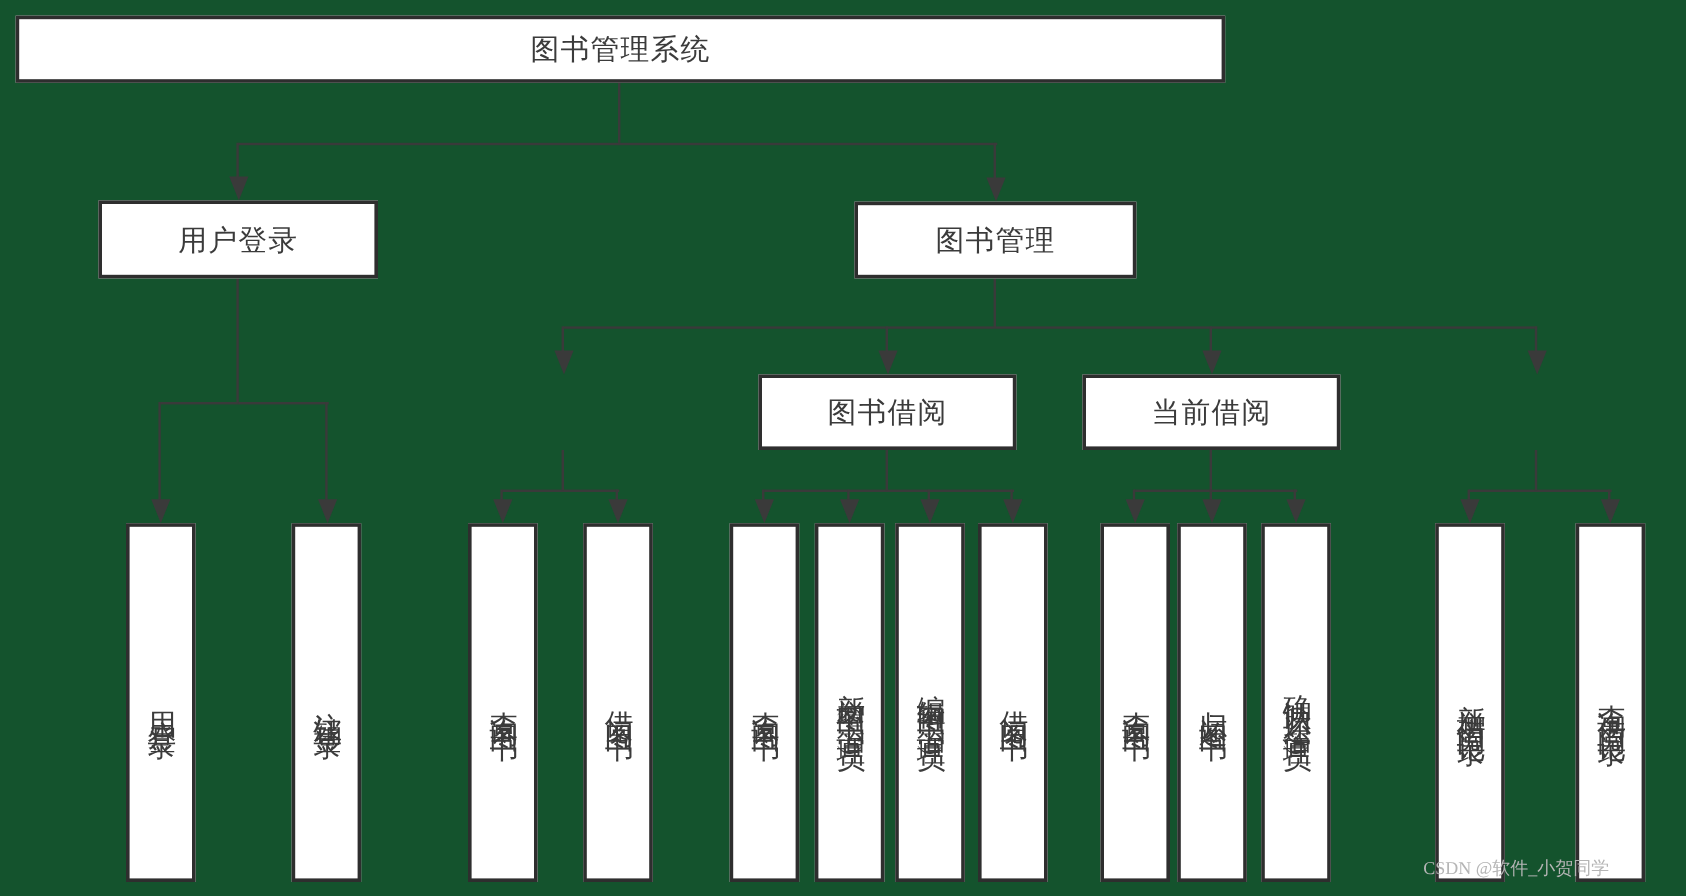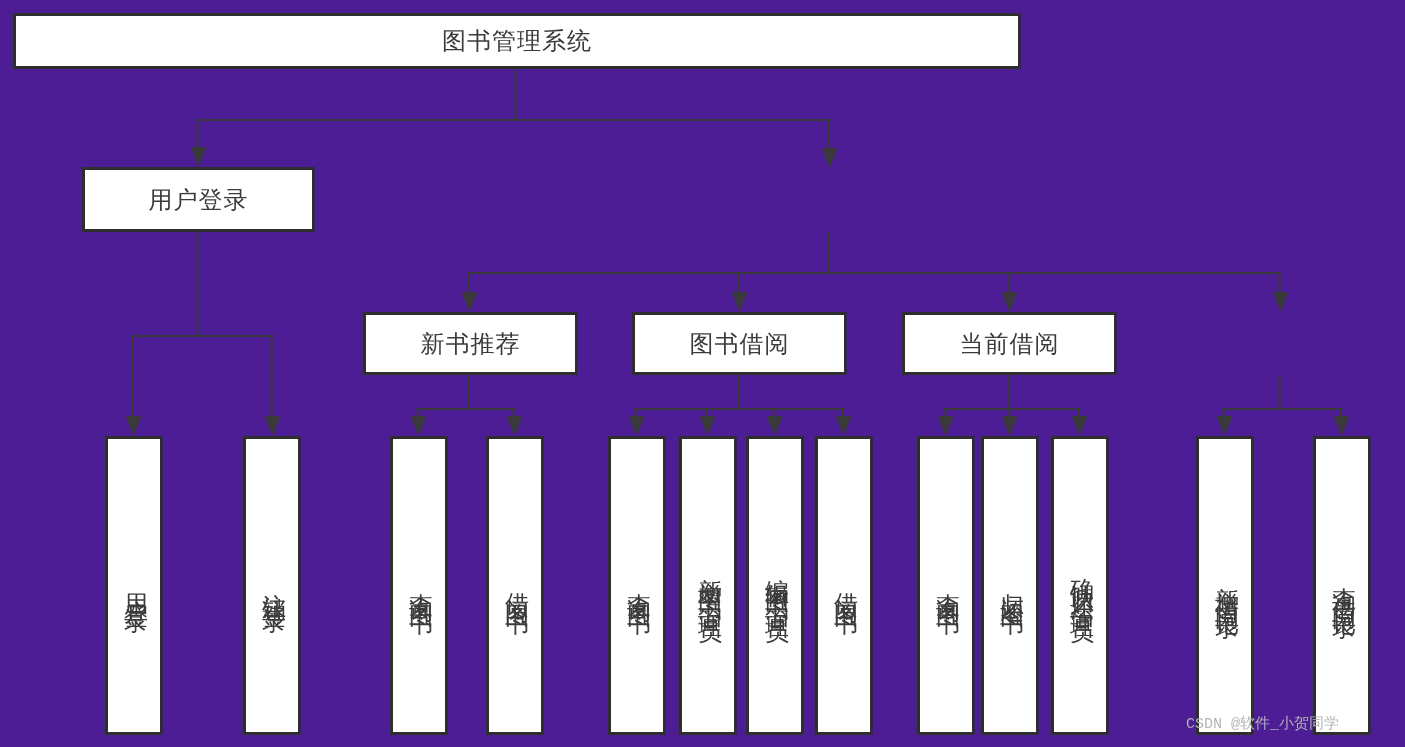--- a/index.html
+++ b/index.html
@@ -1,21 +1,21 @@
 <!DOCTYPE html>
 <html><head>
 <meta charset="utf-8">
 <style>
   html, body { margin: 0; padding: 0; background: #ffffff; }
   .canvas {
     position: relative;
     width: 1405px;
     height: 747px;
-    background: #4c1d95;
-    font-family: Liberation Mono, monospace;
+    background: #14532d;
+    font-family: Liberation Serif, serif;
     color: #3b3b3b;
     overflow: hidden;
   }
   .box {
     position: absolute;
     box-sizing: border-box;
     border: 3px solid #2e2e2e;
     background: #ffffff;
     display: flex;
     align-items: center;
@@ -58,24 +58,24 @@
 
 <div class="canvas">
 
   <div class="box" style="left:13px; top:13px; width:1008px; height:56px;">
     <span>图书管理系统</span>
   </div>
 
   <div class="box" style="left:82px; top:167px; width:233px; height:65px;">
     <span>用户登录</span>
   </div>
+  <div class="box" style="left:712px; top:168px; width:235px; height:64px;">
+    <span>图书管理</span>
+  </div>
 
-  <div class="box" style="left:363px; top:312px; width:215px; height:63px;">
-    <span>新书推荐</span>
-  </div>
   <div class="box" style="left:632px; top:312px; width:215px; height:63px;">
     <span>图书借阅</span>
   </div>
   <div class="box" style="left:902px; top:312px; width:215px; height:63px;">
     <span>当前借阅</span>
   </div>
 
   <div class="box vbox" style="left:105px; top:436px; width:58px; height:299px;">
     <span>用户登录</span>
   </div>

